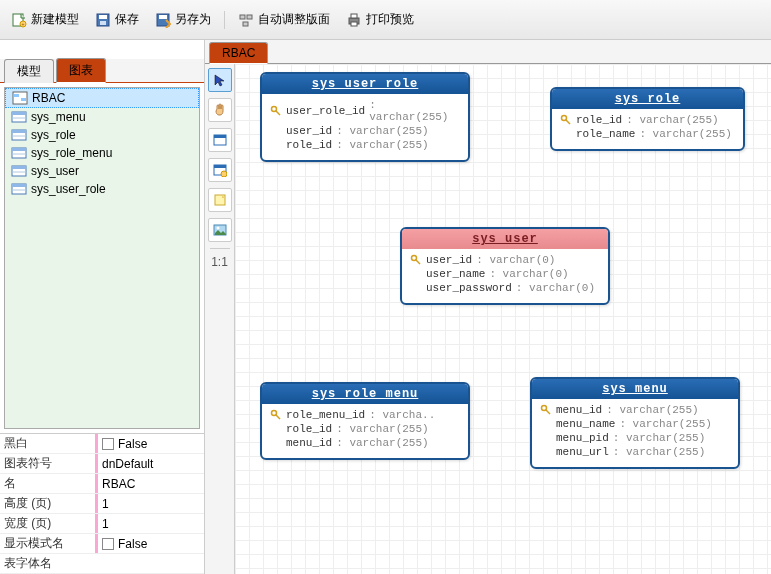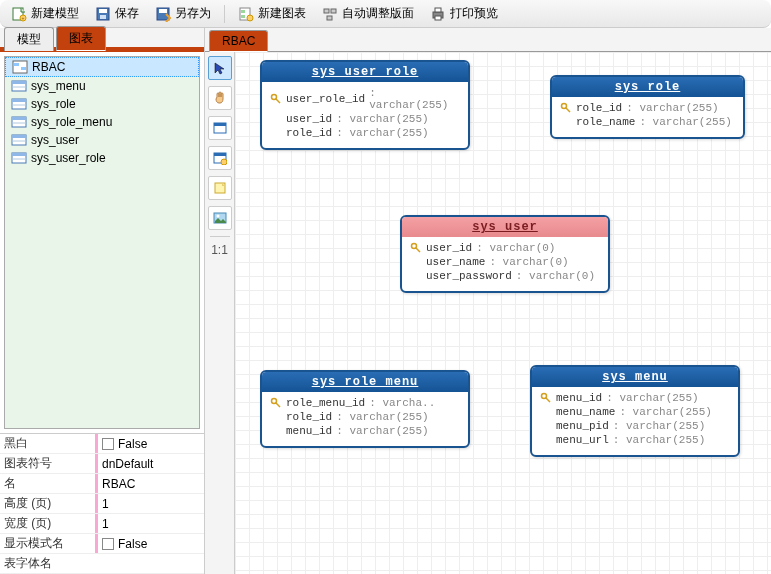--- a/index.html
+++ b/index.html
@@ -1,30 +1,30 @@
 <!DOCTYPE html>
 <html><head>
 <meta charset="utf-8">
 <style>
 * { box-sizing: border-box; margin: 0; padding: 0; }
 body { font-family: "Microsoft YaHei", Arial, sans-serif; font-size: 12px; background: #f0f0f0; overflow: hidden; }
 .app { width: 771px; height: 574px; display: flex; flex-direction: column; background: #fff; }
 
 
-.toolbar { height: 28px; background: linear-gradient(#f8f8f8,#e8e8e8); border-bottom: 1px solid #ccc; display: flex; align-items: center; padding: 0 4px; gap: 2px; border-radius: 8px; }
+.toolbar { height: 40px; background: linear-gradient(#f8f8f8,#e8e8e8); border-bottom: 1px solid #ccc; display: flex; align-items: center; padding: 0 4px; gap: 2px; }
 .tb-btn { display: flex; align-items: center; gap: 4px; padding: 2px 6px; cursor: pointer; border: 1px solid transparent; border-radius: 2px; }
 .tb-sep { width: 1px; height: 18px; background: #ccc; margin: 0 4px; }
 .ico { width: 16px; height: 16px; display: inline-block; }
 
 
 .main { flex: 1; display: flex; min-height: 0; }
 
 
 .left { width: 205px; display: flex; flex-direction: column; border-right: 1px solid #ccc; }
-.left-tabs { height: 24px; display: flex; align-items: center; background: #f4f4f4; border-bottom: 5px solid #c2410c; padding-left: 4px; }
+.left-tabs { height: 24px; display: flex; align-items: flex-end; background: #f4f4f4; border-bottom: 1px solid #c2410c; padding-left: 4px; margin-top: 19px; }
 .ltab { padding: 3px 12px; border: 1px solid #999; border-bottom: none; background: #eee; margin-right: 2px; border-radius: 3px 3px 0 0; cursor: pointer; position: relative; top: 1px; }
 .ltab.active { background: #c2410c; border-bottom: 1px solid #fff; }
 .tree { flex: 1; background: #e8f5e8; border: 1px solid #aaa; margin: 4px; overflow: auto; }
 .tree-item { display: flex; align-items: center; gap: 4px; padding: 2px 6px; cursor: pointer; }
 .tree-item.root { background: #c9e8ff; border: 1px dotted #3399ff; }
 .tree-ico { width: 16px; height: 14px; display: inline-block; }
 
 
 .props { border-top: 1px solid #ccc; }
 .prow { display: flex; border-bottom: 1px solid #eee; height: 20px; align-items: center; }
@@ -78,29 +78,20 @@
     </div>
     <div class="tb-btn">
       <span class="ico"><svg viewBox="0 0 16 16">
             <rect x="2" y="2" width="12" height="12" fill="#4a7ab5" stroke="#2a4a85"></rect>
             <rect x="4" y="3" width="8" height="4" fill="#fff"></rect>
             <path d="M11 8l4 4-4 4" fill="none" stroke="#e8a030" stroke-width="2"></path>
           </svg></span>
       <span>另存为</span>
     </div>
     <div class="tb-sep"></div>
-    <div class="tb-btn">
-      <span class="ico"><svg viewBox="0 0 16 16">
-            <rect x="2" y="2" width="10" height="12" fill="#fff" stroke="#888"></rect>
-            <rect x="3" y="4" width="4" height="3" fill="#9cd89c"></rect>
-            <rect x="3" y="9" width="4" height="3" fill="#9cd89c"></rect>
-            <circle cx="12" cy="12" r="3" fill="#ffcf6b" stroke="#cc9a00"></circle>
-          </svg></span>
-      <span>新建图表</span>
-    </div>
     <div class="tb-btn">
       <span class="ico"><svg viewBox="0 0 16 16">
             <rect x="2" y="3" width="5" height="4" fill="#ccc" stroke="#666"></rect>
             <rect x="9" y="3" width="5" height="4" fill="#ccc" stroke="#666"></rect>
             <rect x="5" y="10" width="5" height="4" fill="#ccc" stroke="#666"></rect>
           </svg></span>
       <span>自动调整版面</span>
     </div>
     <div class="tb-btn">
       <span class="ico"><svg viewBox="0 0 16 16">

